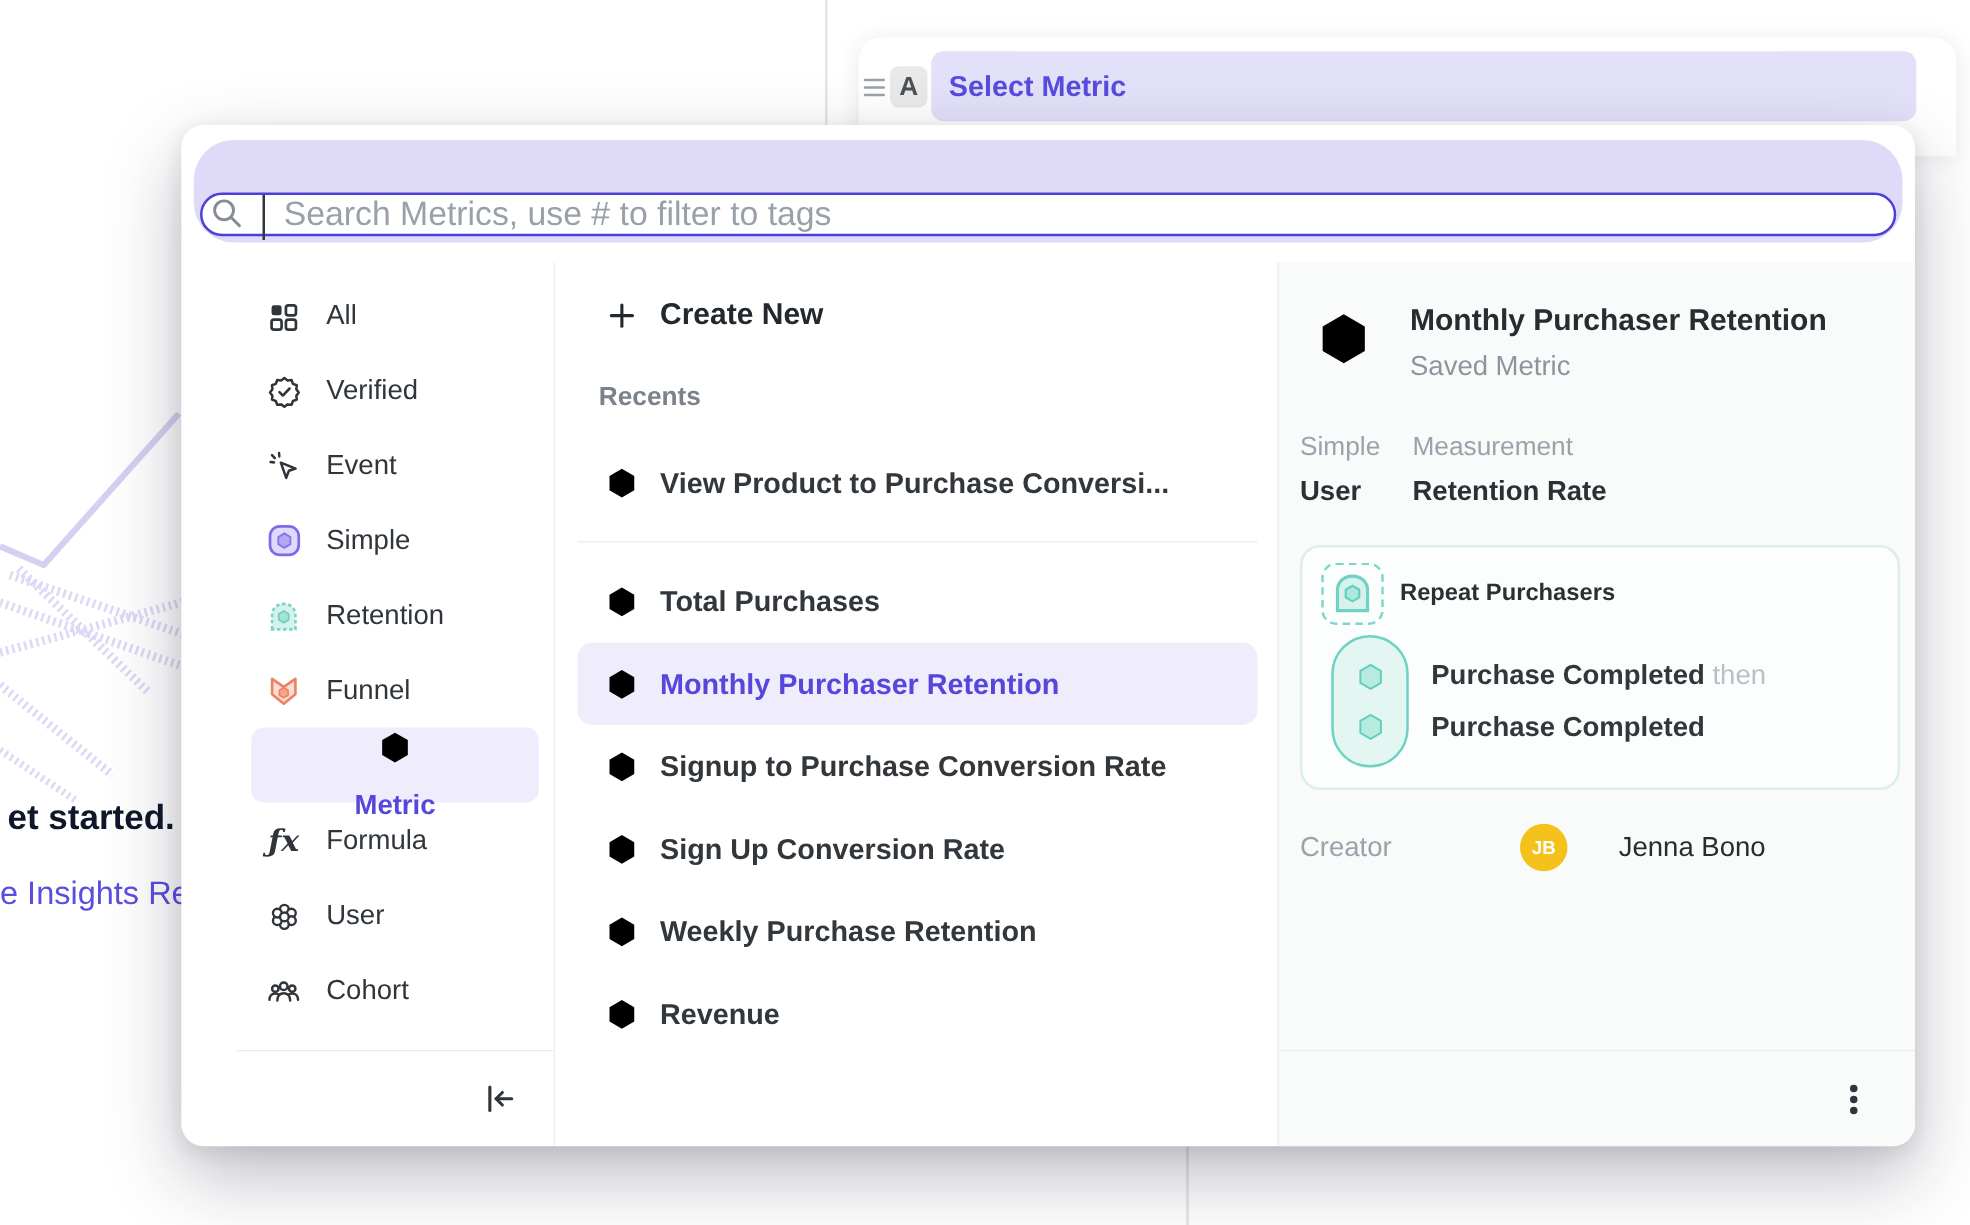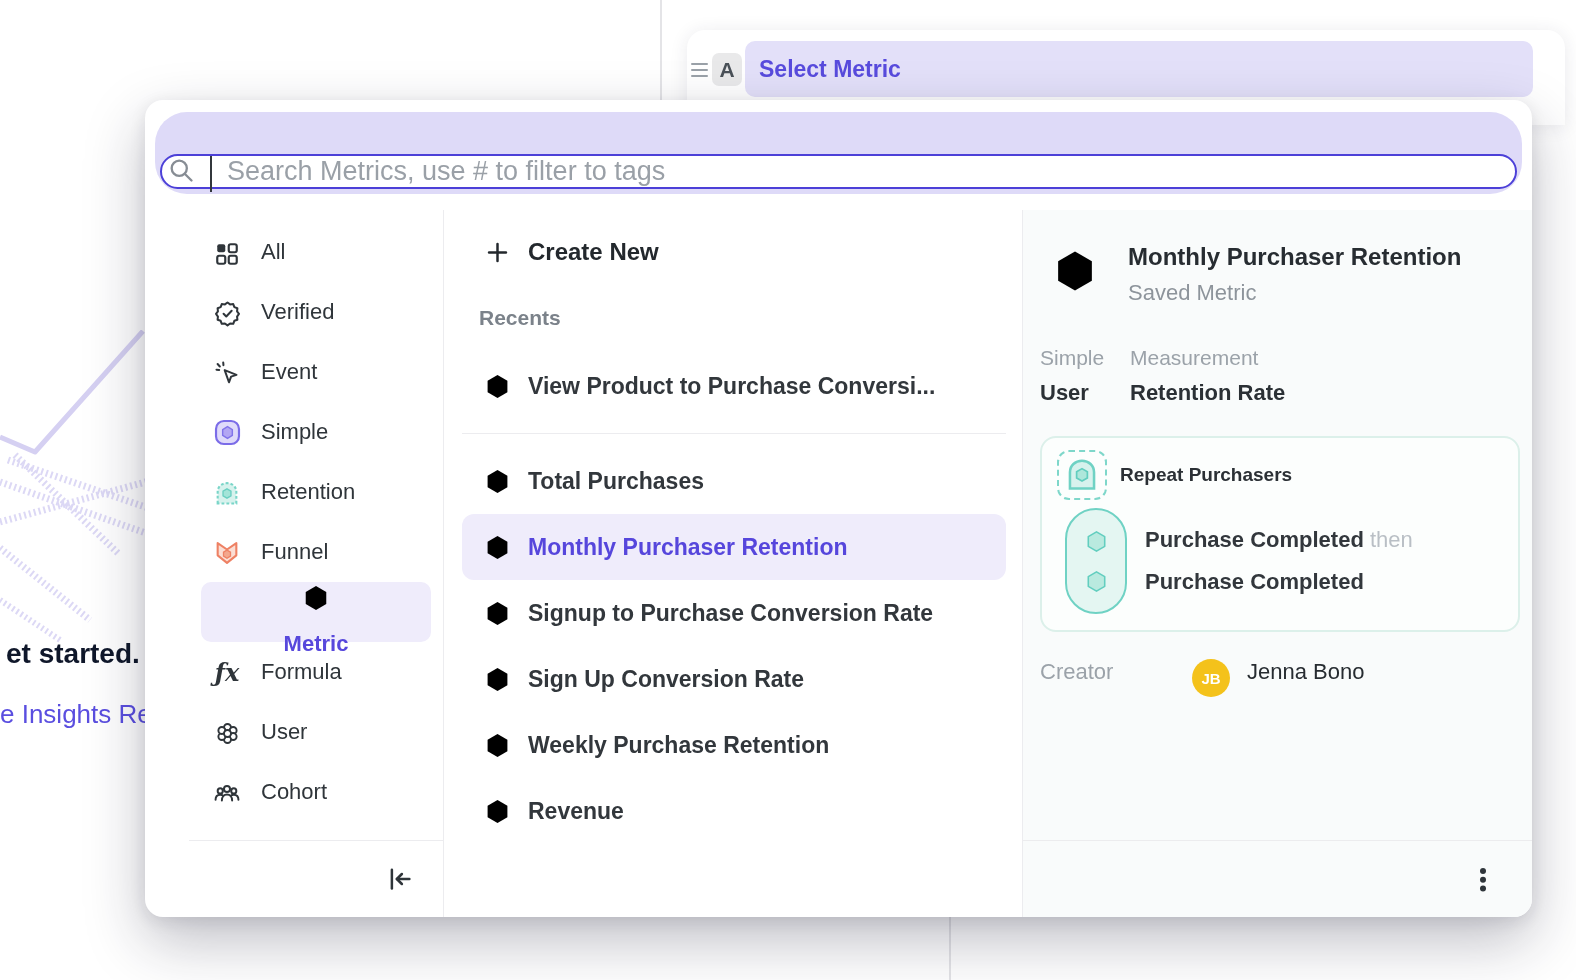--- a/index.html
+++ b/index.html
@@ -84,21 +84,21 @@
   .cohort-head { display:flex; align-items:center; gap:13px; }
   .dashed-ic { width:50px; height:50px; border:2px dashed #7ed7ca; border-radius:12px;
     display:flex; align-items:center; justify-content:center; flex:none; }
   .cohort-title { font-size:19px; font-weight:700; color:#2b3035; }
   .cohort-body { display:flex; gap:18px; margin:8px 0 0 8px; }
   .capsule { width:62px; height:106px; border:2px solid #6fd2c4; border-radius:31px; background:#e4f6f2;
     display:flex; flex-direction:column; align-items:center; justify-content:center; gap:13px; flex:none; }
   .steps { display:flex; flex-direction:column; justify-content:center; gap:16px; }
   .step-line { font-size:22px; font-weight:700; color:#32373c; }
   .step-conn { font-weight:400; color:#b9bfc5; }
-  .creator-row { display:flex; align-items:flex-start; margin-top:27px; }
+  .creator-row { display:flex; align-items:center; margin-top:27px;gap:24px; }
   .creator-label { width:152px; font-size:22px; color:#9ba2a9; }
   .avatar { width:38px; height:38px; border-radius:50%; background:#f4c21b; color:#fff;
     font-size:15px; font-weight:700; display:flex; align-items:center; justify-content:center; }
   .creator-name { font-size:22px; color:#272c31; margin-left:17px; }
   .right-footer { position:absolute; left:0; right:0; bottom:0; height:77px; border-top:1.5px solid #ececee;
     display:flex; align-items:center; justify-content:flex-end; padding-right:34px; }
 </style>
 </head>
 <body>
 

